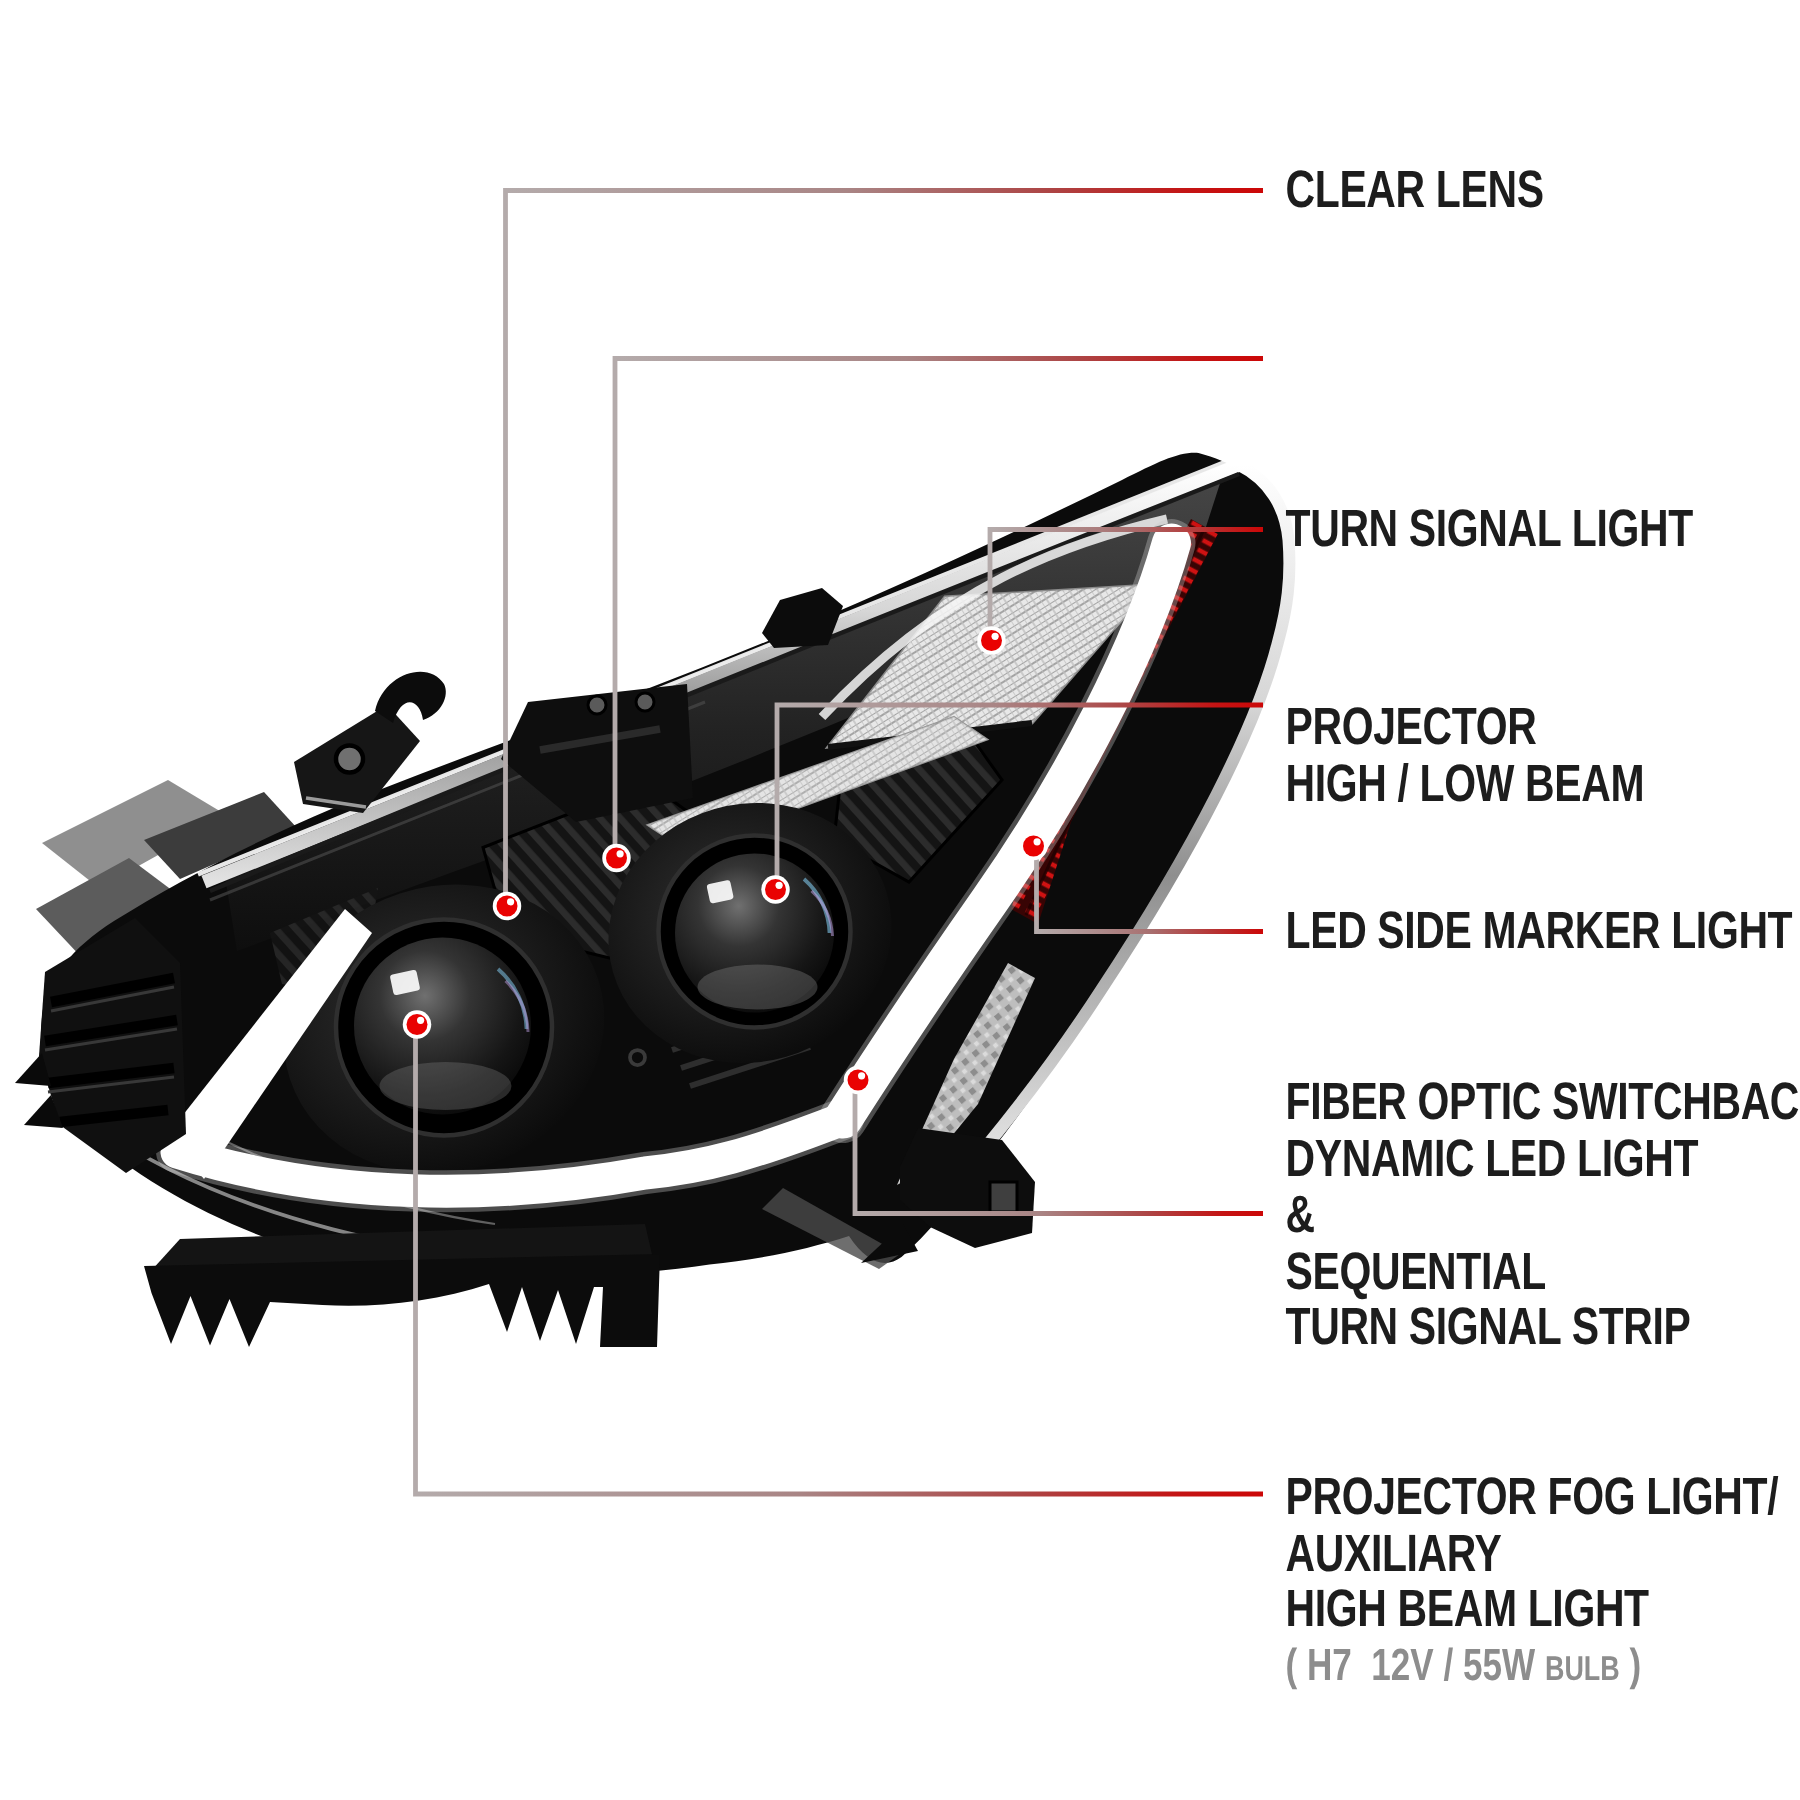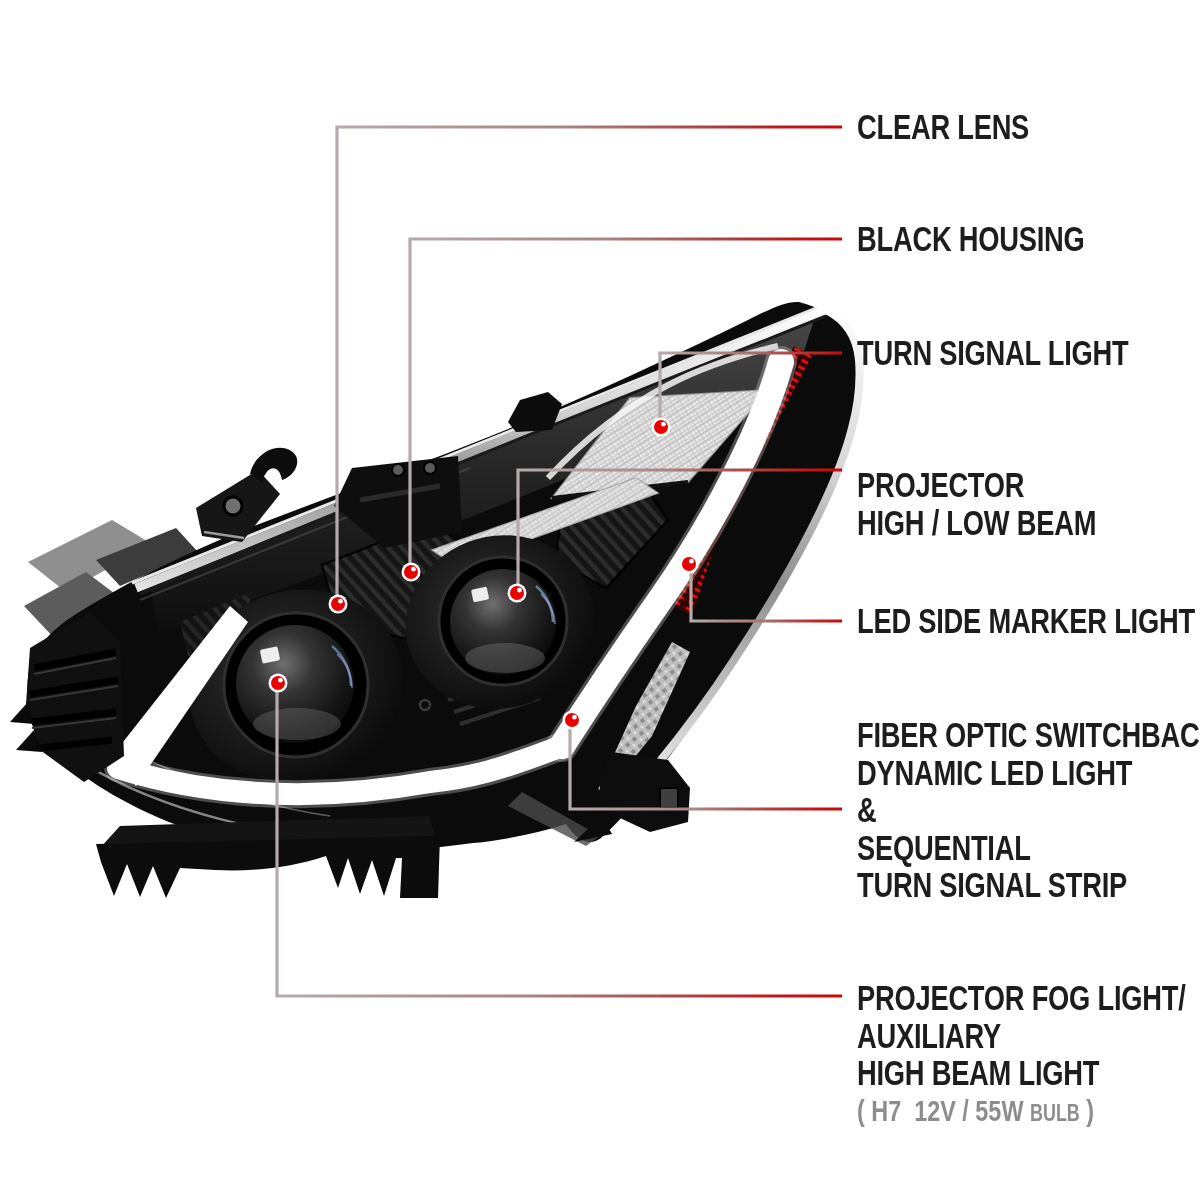--- a/index.html
+++ b/index.html
@@ -291,23 +291,20 @@
           <circle cx="278" cy="683" r="7" fill="#e90202"></circle>
           <circle cx="280.4" cy="680.2" r="2.4" fill="#fff"></circle>
     </g>
   </g>
 </svg>
 
   <div class="label" style="top:108px">
     <div class="line">CLEAR LENS</div>
   </div>
 
-  <div class="label" style="top:220px">
-    <div class="line">BLACK HOUSING</div>
-  </div>
 
   <div class="label" style="top:334px">
     <div class="line">TURN SIGNAL LIGHT</div>
   </div>
 
   <div class="label" style="top:466px">
     <div class="line">PROJECTOR</div>
     <div class="line">HIGH / LOW BEAM</div>
   </div>
 

